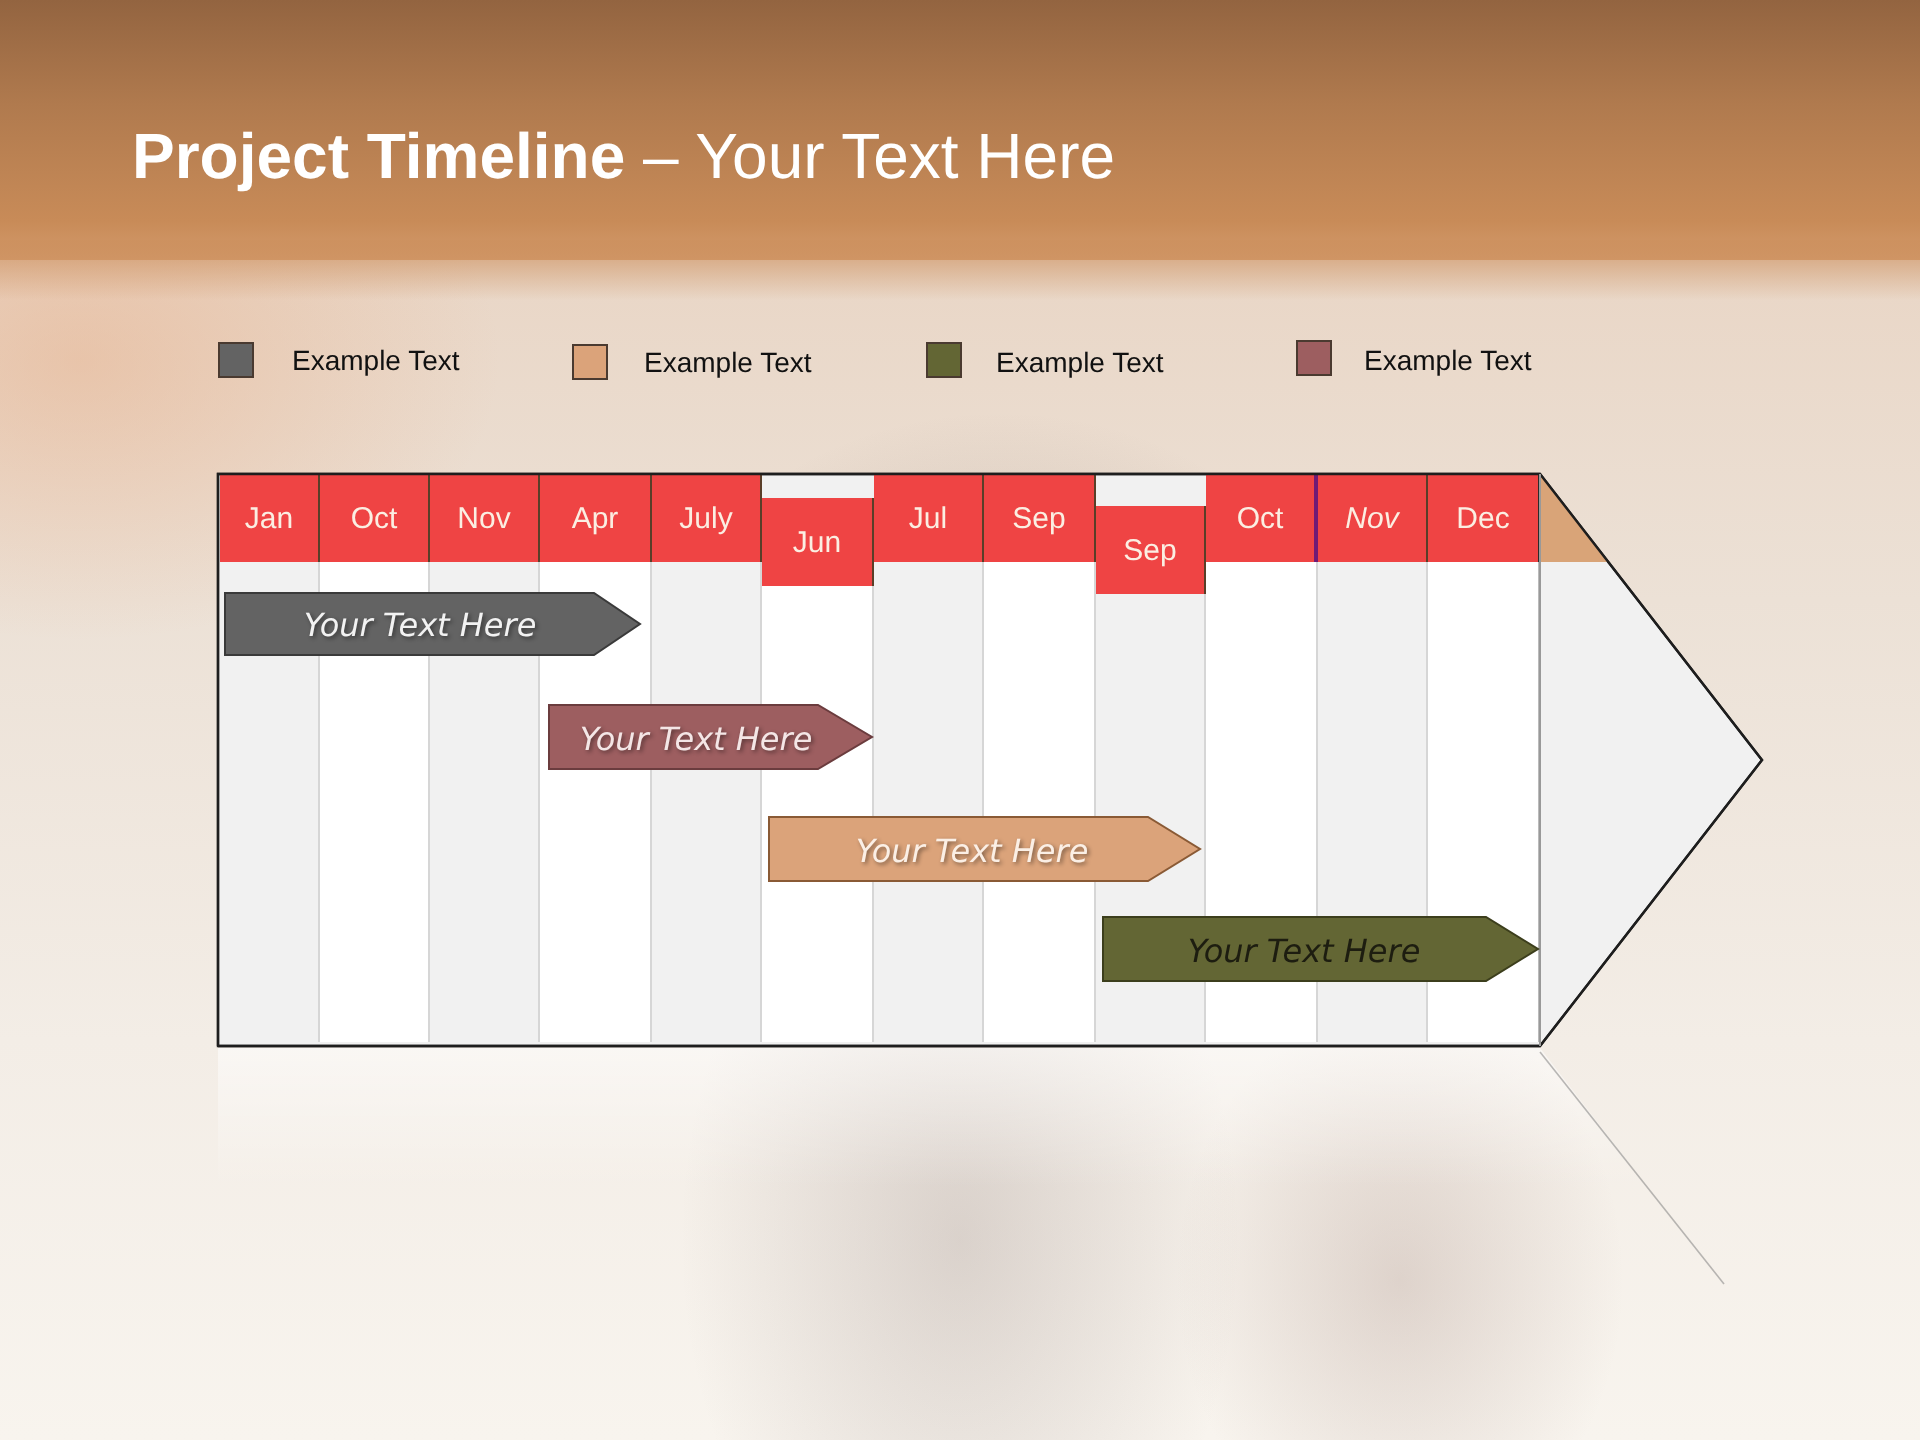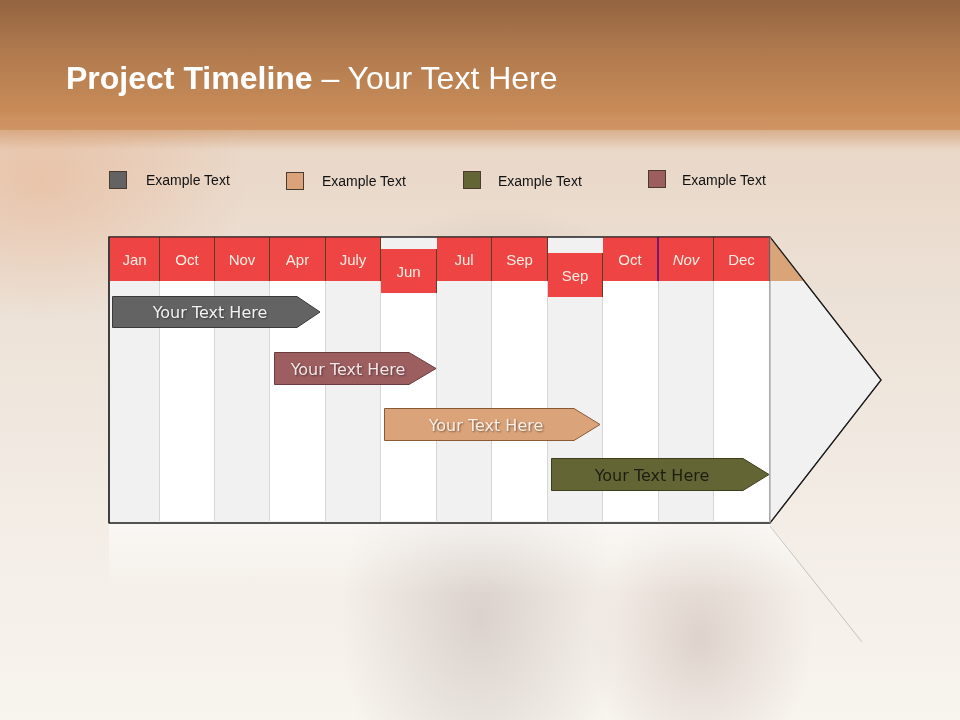--- a/index.html
+++ b/index.html
@@ -18,21 +18,21 @@
   .title b{font-weight:bold;}
   .legend-swatch{width:18px;height:18px;box-sizing:border-box;border:1px solid #4a3a30;}
   .legend-label{position:absolute;font-family:"Liberation Sans",sans-serif;font-weight:normal;font-size:14px;color:#111;white-space:nowrap;}
   .arrow-bg{position:absolute;left:0;top:0;}
   .month{position:absolute;top:237px;height:44px;display:flex;align-items:center;justify-content:center;
     font-family:"Liberation Sans",sans-serif;font-size:15px;color:#fbeee2;background:#ef4444;box-sizing:border-box;}
   .col{position:absolute;top:281px;height:240px;box-sizing:border-box;border-right:1px solid #d6d6d6;}
   .bar{position:absolute;height:32px;}
   .bar svg{position:absolute;left:0;top:0;}
   .bar-label{position:absolute;left:0;top:0;height:32px;display:flex;align-items:center;justify-content:center;
-    font-family:"DejaVu Sans",sans-serif;font-size:16px;white-space:nowrap;text-shadow:1px 1px 2px rgba(0,0,0,0.45);}
+    font-family:"DejaVu Sans",sans-serif;font-size:16px;white-space:nowrap;text-shadow:1px 1px 2px rgba(0,0,0,0.45);font-style:italic;}
   .reflection{position:absolute;left:109px;top:524px;width:772px;height:200px;pointer-events:none;}
 </style>
 </head>
 <body>
 
 <div class="header-band"></div>
 <div class="header-fade"></div>
 
 <div class="title"><b>Project Timeline</b><span> – Your Text Here</span></div>
 

